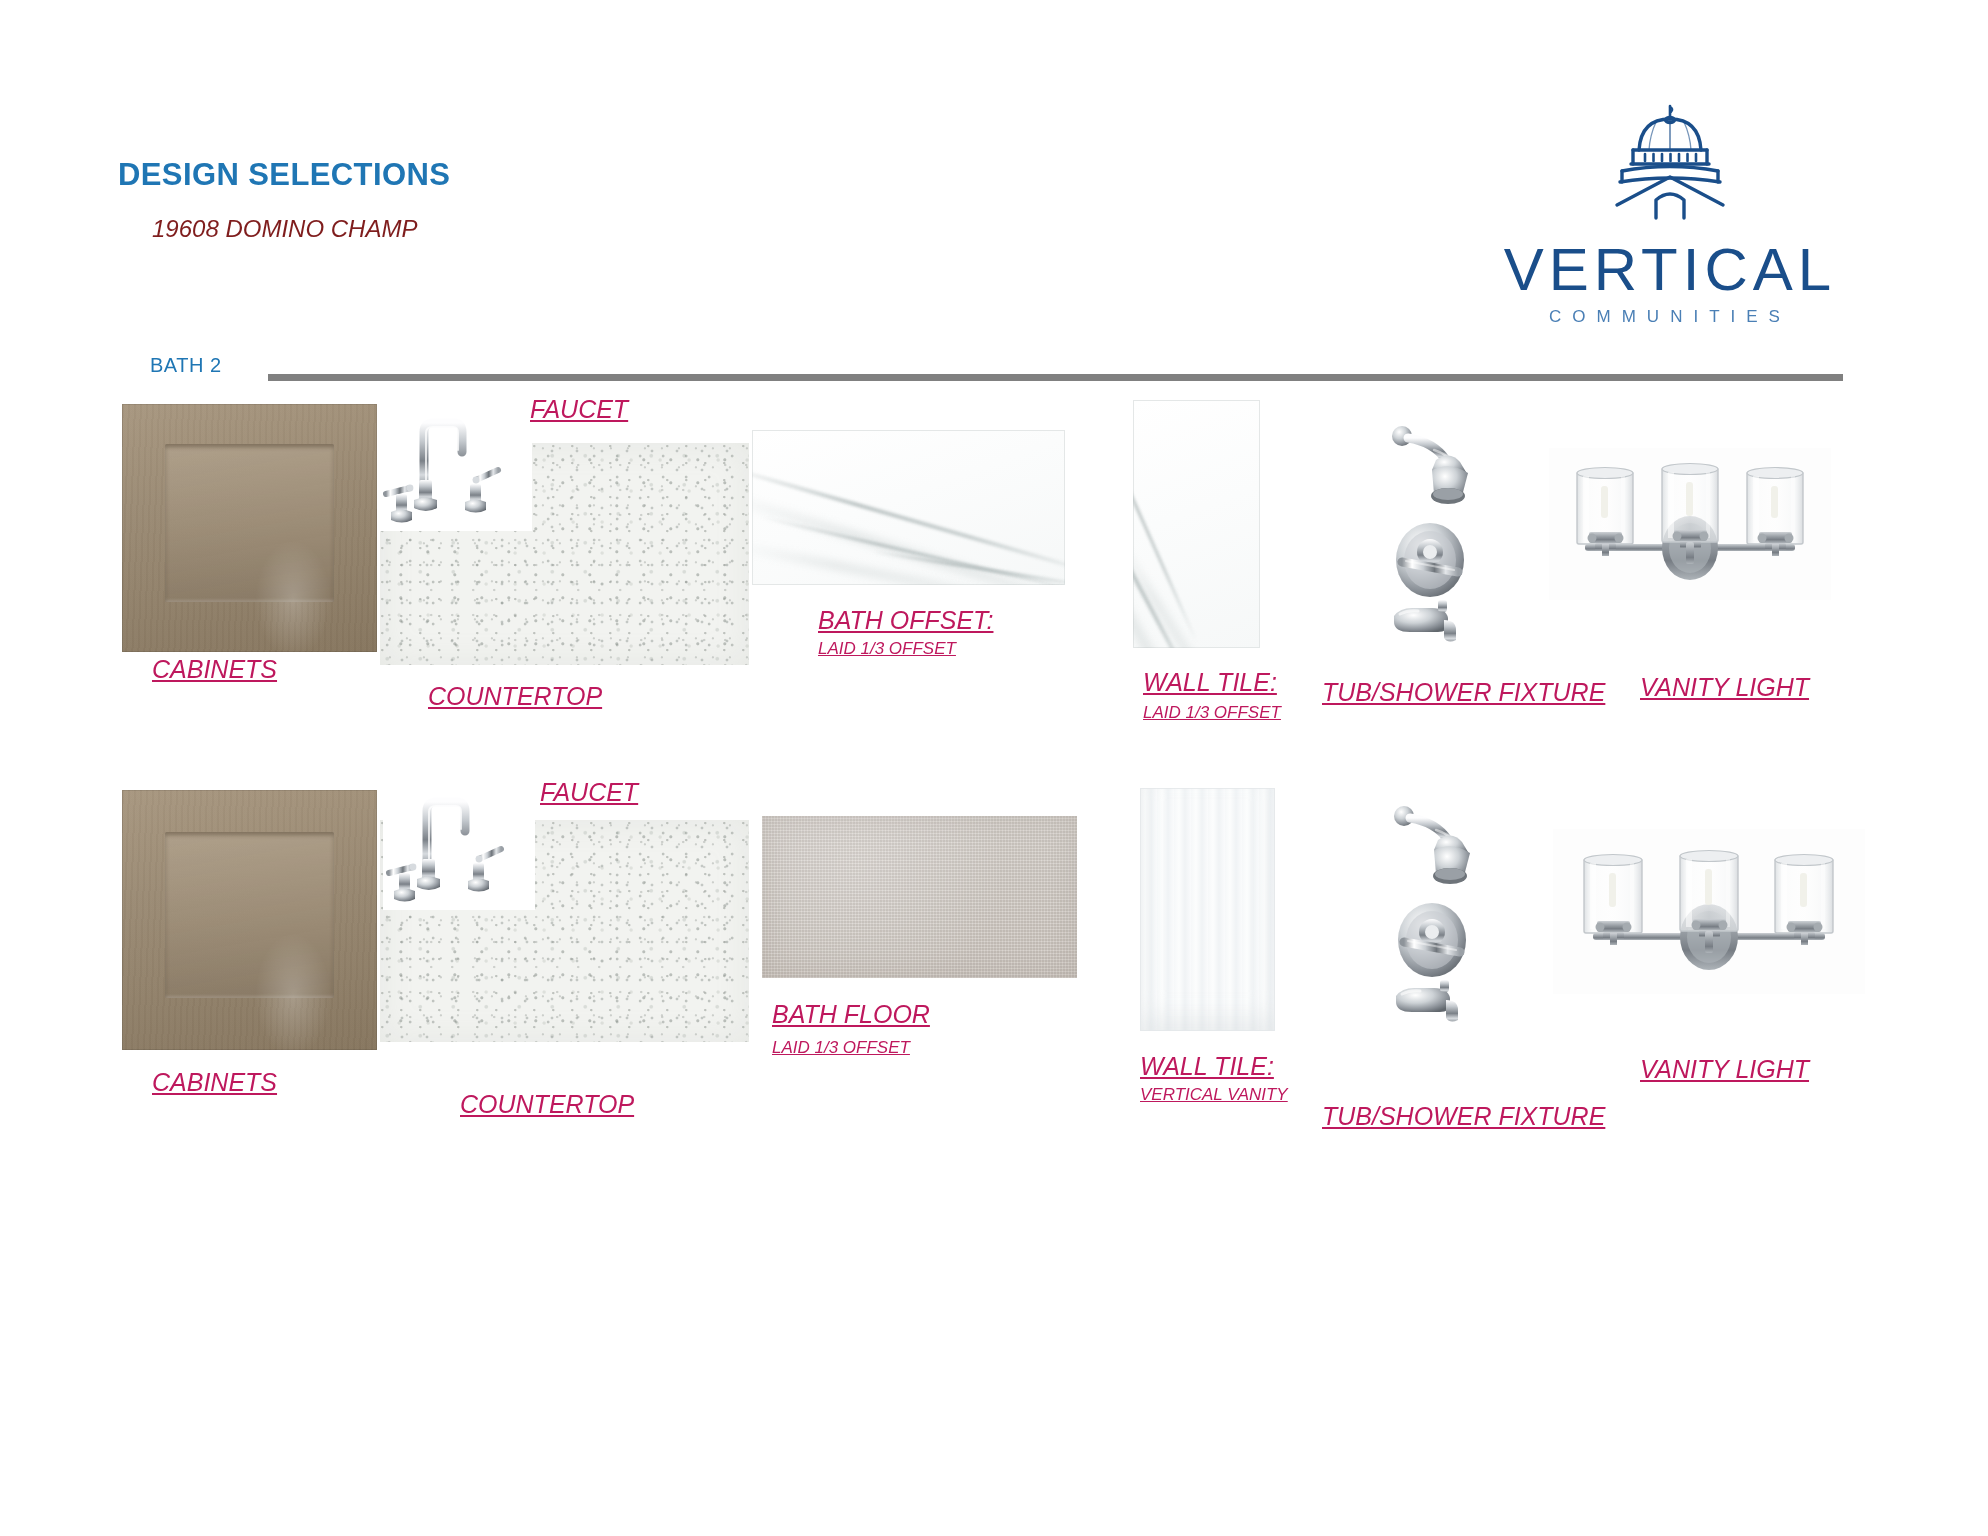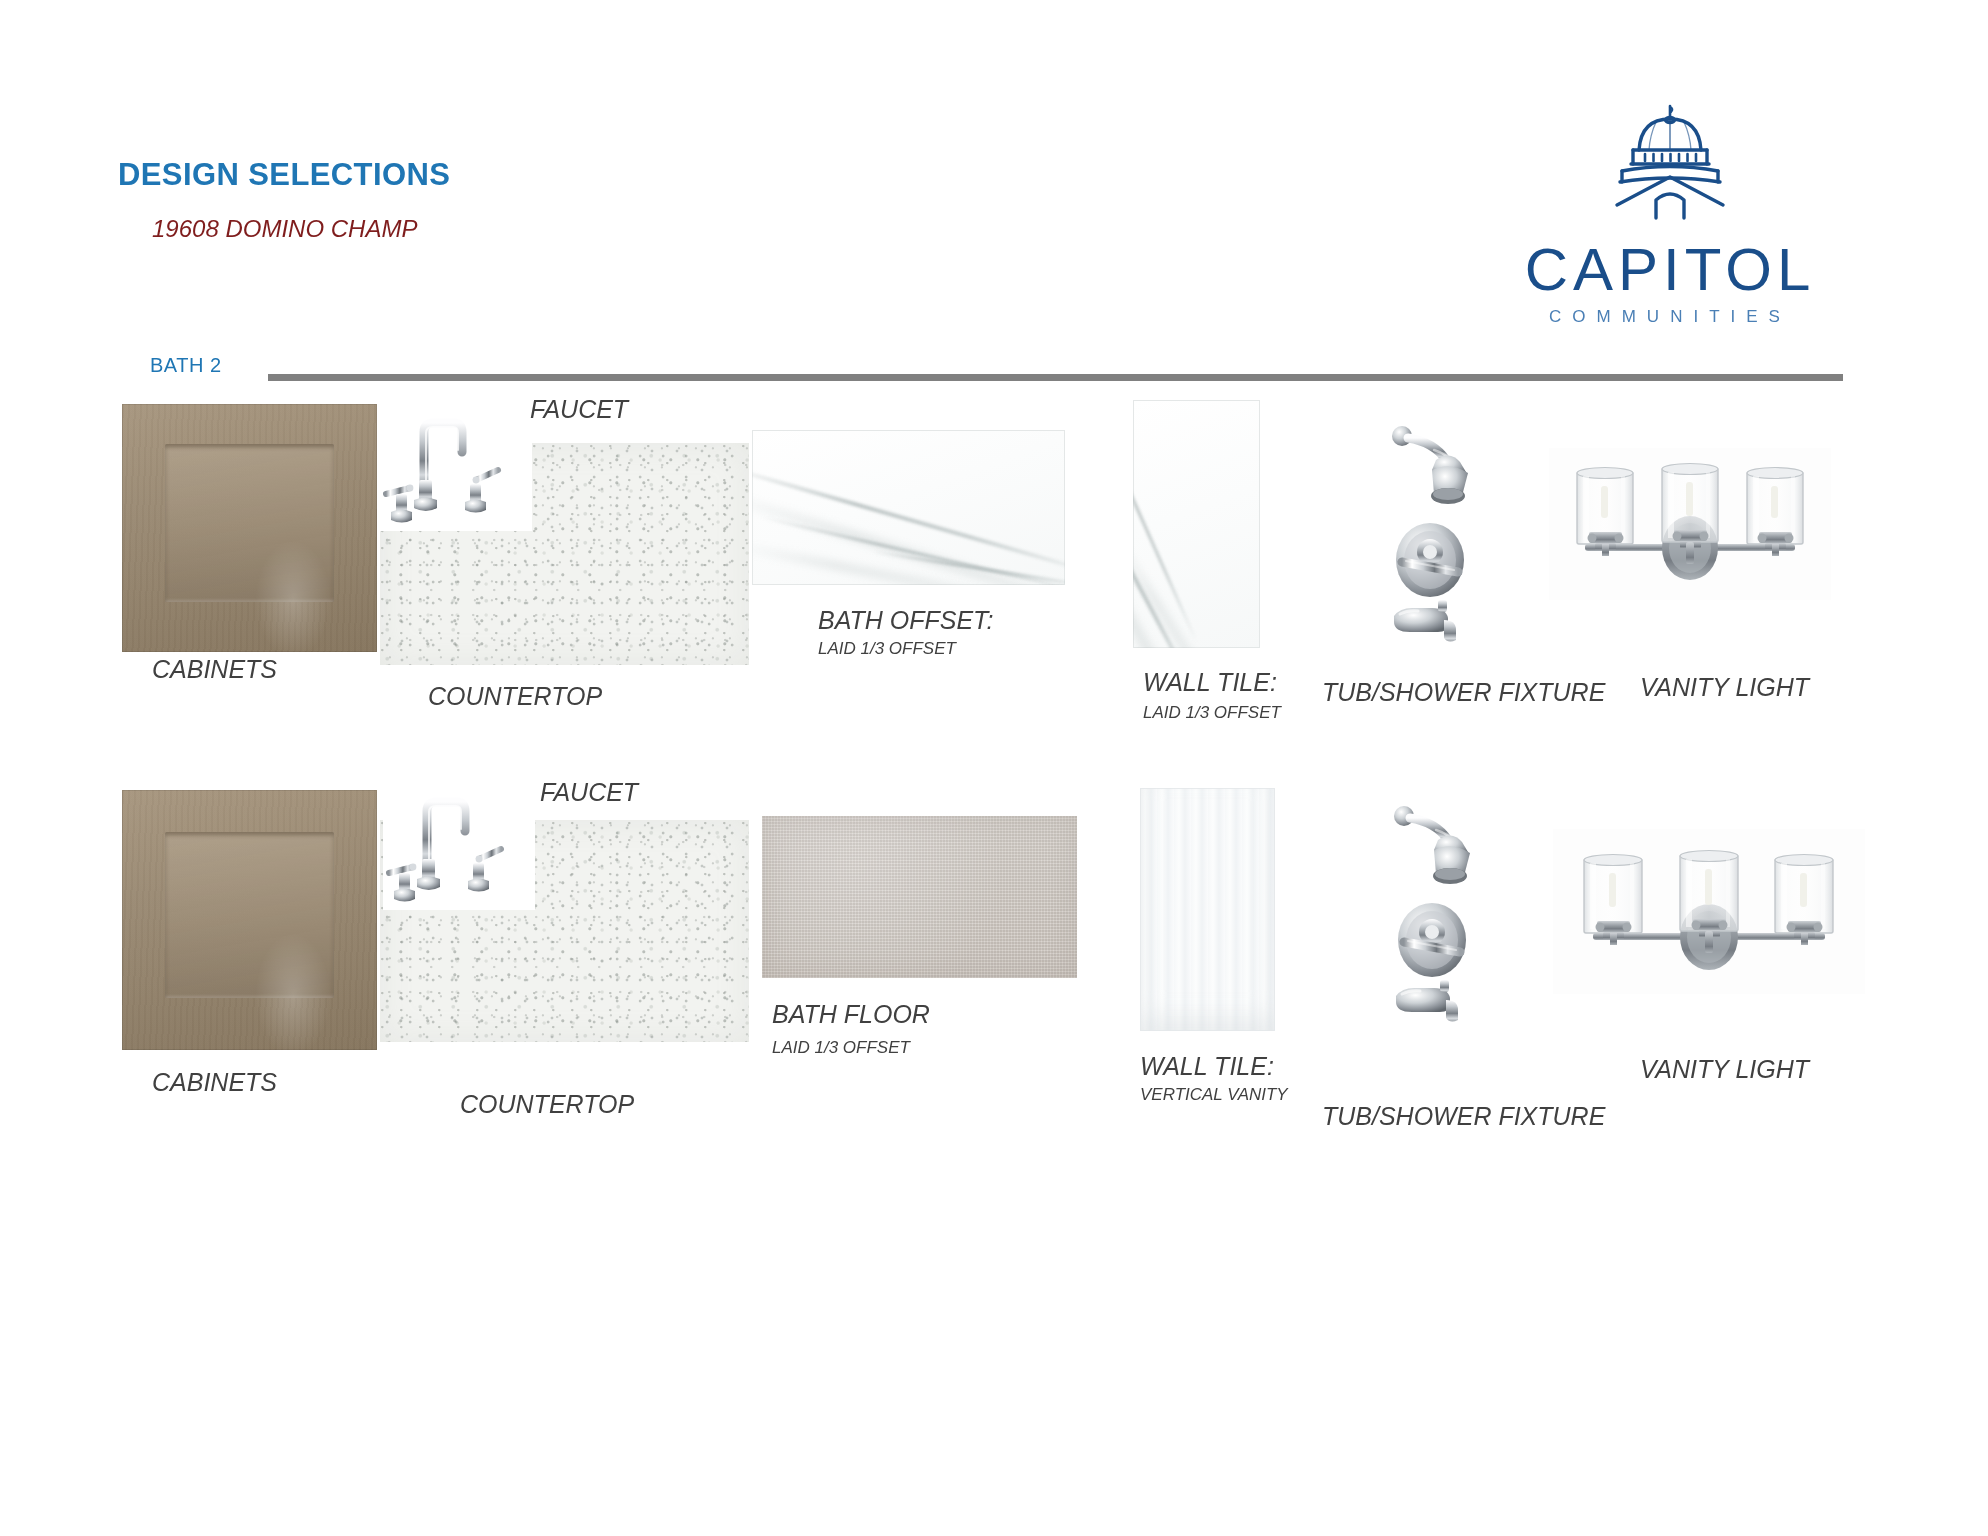--- a/index.html
+++ b/index.html
@@ -108,22 +108,23 @@
   #section-bath3 { left: 138px; top: 731px; width: 1710px; }
 
   
   .swatch {
     position: absolute;
     overflow: hidden;
   }
   .caption {
     position: absolute;
     font-style: italic;
-    color: #404040;
+    color: #be185d;
     white-space: nowrap;
+    text-decoration: underline;
   }
   .caption.main { font-size: 25px; }
   .caption.sub  { font-size: 17px; }
 
   
   .cabinet {
     background:
       linear-gradient(155deg, rgba(255,255,255,0.10) 0%, rgba(0,0,0,0.06) 100%),
       linear-gradient(180deg, #9E8C73 0%, #96856D 40%, #8D7C64 100%);
     box-shadow: inset 0 0 0 1px rgba(0,0,0,0.10);
@@ -271,21 +272,21 @@
           <path d="M52 71 q48 -9 96 0"></path>
           <path d="M52 71 L52 82 M148 71 L148 82"></path>
           <path d="M50 82 q50 -8 100 0"></path>
 
           <path d="M47 105 L100 77 L153 105"></path>
 
           <path d="M86 118 L86 100 q14 -12 28 0 L114 118"></path>
         </g>
       </svg>
     </div>
-    <div class="wordmark">CAPITOL</div>
+    <div class="wordmark">VERTICAL</div>
     <div class="subword">COMMUNITIES</div>
   </div>
 
   <svg width="0" height="0" style="position:absolute" aria-hidden="true">
     <defs>
       <linearGradient id="chromeH" x1="0" y1="0" x2="1" y2="0">
         <stop offset="0%" stop-color="#8E949A"></stop>
         <stop offset="18%" stop-color="#FFFFFF"></stop>
         <stop offset="38%" stop-color="#C9CED3"></stop>
         <stop offset="58%" stop-color="#6E747A"></stop>

